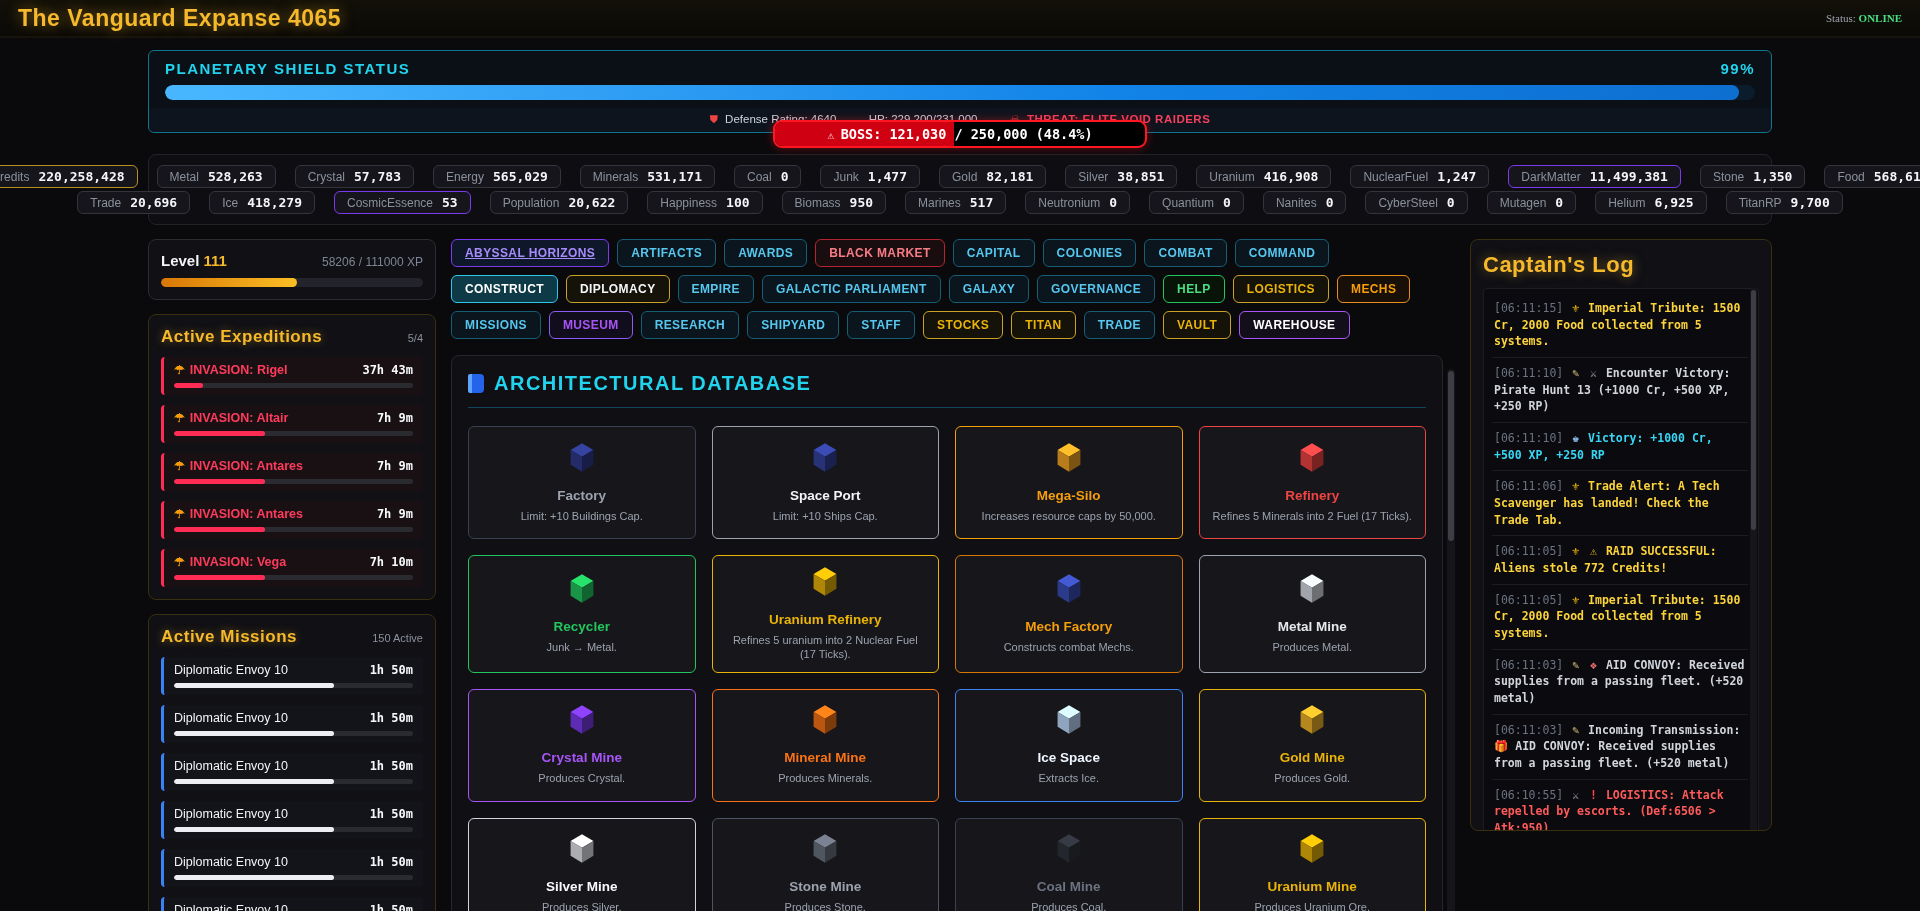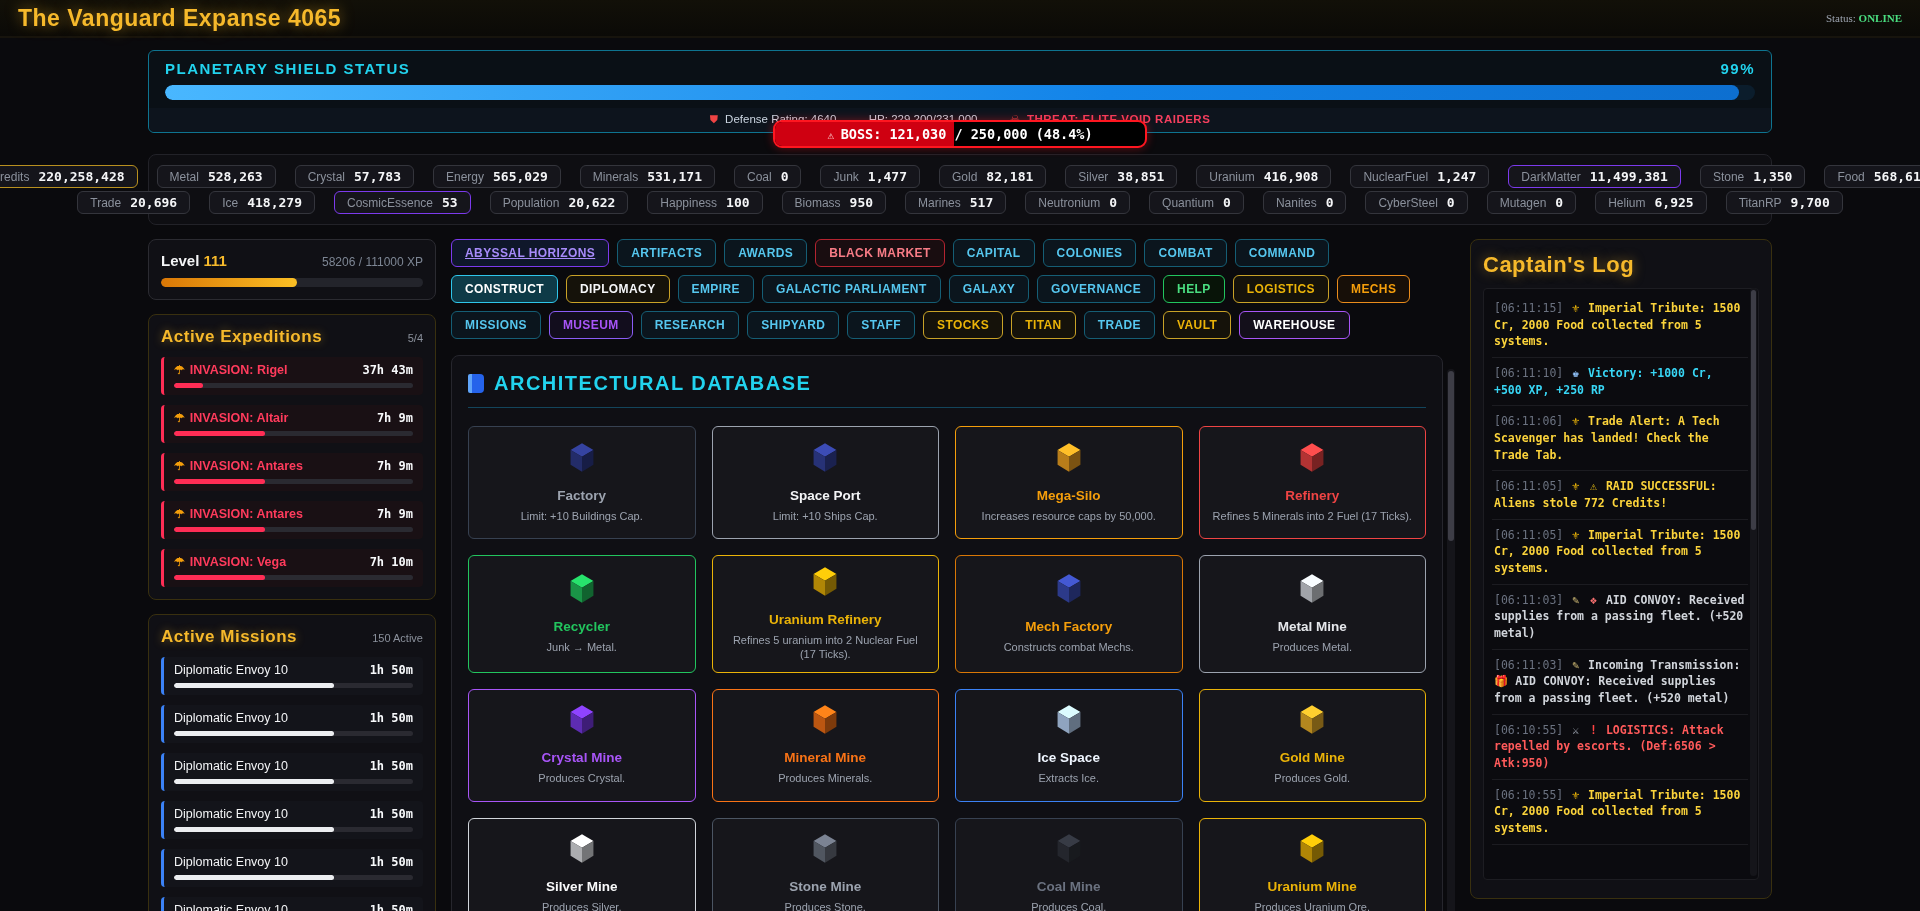--- a/index.html
+++ b/index.html
@@ -141,21 +141,21 @@
     border:1px solid #374151; border-radius:6px; background:#16161b; min-height:113px;
     display:flex; flex-direction:column; align-items:center; justify-content:center;
     text-align:center; padding:10px 12px; cursor:pointer;
   }
   .card .cube { margin-bottom:10px; }
   .card .cname { font-size:13.5px; font-weight:bold; }
   .card .cdesc { font-size:11px; color:#9ca3af; margin-top:6px; line-height:1.3; }
 
   
   .log-panel { background:#101015; border:1px solid #39300f; border-radius:8px;
-    padding:12px 12px 10px; height:660px; overflow:hidden; position:relative; }
+    padding:12px 12px 10px; height:592px; overflow:hidden; position:relative; }
   .log-title { font-size:22px; font-weight:bold; color:#f6b92b; letter-spacing:.5px;
     text-shadow:0 0 12px rgba(246,185,43,.5); margin-bottom:10px; }
   .log-list { background:#0b0b0f; border:1px solid #1d1d22; border-radius:4px;
     padding:4px 10px 4px 8px; height:592px; overflow:hidden; position:relative; }
   .log-entry { font-family:"DejaVu Sans Mono", monospace; font-size:11.5px; line-height:1.45;
     padding:7px 2px; border-bottom:1px solid #1c1c21; font-weight:bold; }
   .log-time { color:#6b7280; font-weight:normal; }
   .log-ic { margin:0 2px; }
   .tone-gold { color:#fbd33b; }
   .tone-gray { color:#d1d5db; }
@@ -644,20 +644,21 @@
       <div class="vscroll" style="right:0; top:130px; height:560px;">
         <div class="thumb" style="top:2px; height:170px;"></div>
       </div>
     </div>
 
     <div class="col-right">
       <div class="log-panel">
         <div class="log-title">Captain's Log</div>
         <div class="log-list" id="log-list">
             <div class="log-entry tone-gold"><span class="log-time">[06:11:15] </span><span class="log-ic ic-money">⚜ </span>Imperial Tribute: 1500 Cr, 2000 Food collected from 5 systems.</div>
+            <div class="log-entry tone-gray"><span class="log-time">[06:11:10] </span><span class="log-ic ic-memo">✎ </span><span class="log-ic ic-swords">⚔ </span>Encounter Victory: Pirate Hunt 13 (+1000 Cr, +500 XP, +250 RP)</div>
             <div class="log-entry tone-cyan"><span class="log-time">[06:11:10] </span><span class="log-ic ic-trophy">♚ </span>Victory: +1000 Cr, +500 XP, +250 RP</div>
             <div class="log-entry tone-gold"><span class="log-time">[06:11:06] </span><span class="log-ic ic-money">⚜ </span>Trade Alert: A Tech Scavenger has landed! Check the Trade Tab.</div>
             <div class="log-entry tone-gold"><span class="log-time">[06:11:05] </span><span class="log-ic ic-money">⚜ </span><span class="log-ic ic-warn">⚠ </span>RAID SUCCESSFUL: Aliens stole 772 Credits!</div>
             <div class="log-entry tone-gold"><span class="log-time">[06:11:05] </span><span class="log-ic ic-money">⚜ </span>Imperial Tribute: 1500 Cr, 2000 Food collected from 5 systems.</div>
             <div class="log-entry tone-gray"><span class="log-time">[06:11:03] </span><span class="log-ic ic-memo">✎ </span><span class="log-ic ic-gift">❖ </span>AID CONVOY: Received supplies from a passing fleet. (+520 metal)</div>
             <div class="log-entry tone-gray"><span class="log-time">[06:11:03] </span><span class="log-ic ic-memo">✎ </span>Incoming Transmission: 🎁 AID CONVOY: Received supplies from a passing fleet. (+520 metal)</div>
             <div class="log-entry tone-red"><span class="log-time">[06:10:55] </span><span class="log-ic ic-swords">⚔ </span><span class="log-ic ic-alert">! </span>LOGISTICS: Attack repelled by escorts. (Def:6506 &gt; Atk:950)</div>
             <div class="log-entry tone-gold"><span class="log-time">[06:10:55] </span><span class="log-ic ic-money">⚜ </span>Imperial Tribute: 1500 Cr, 2000 Food collected from 5 systems.</div>
           </div>
         <div class="vscroll" style="right:14px; top:48px; height:588px; width:7px;">

